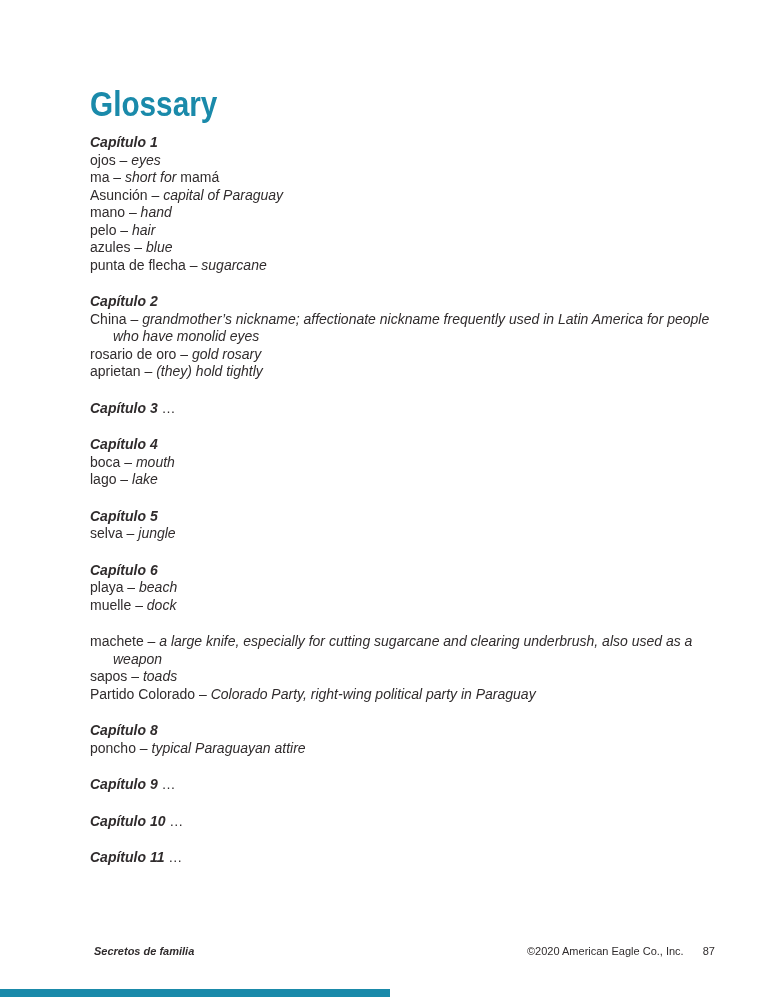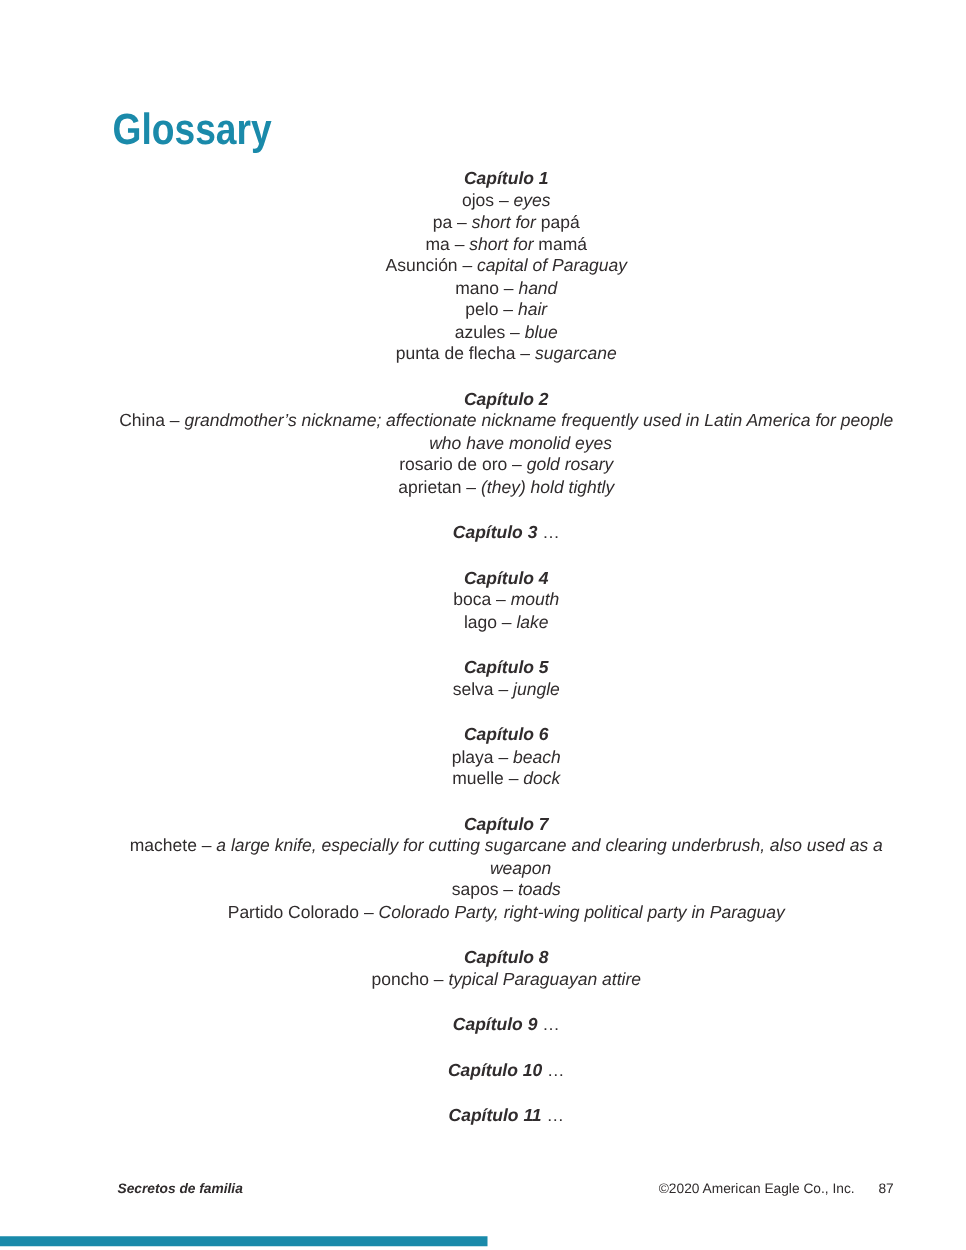--- a/index.html
+++ b/index.html
@@ -12,21 +12,21 @@
     overflow:hidden;
   }
   .content { position:absolute; left:90px; top:85px; width:630px; }
   .title {
     margin:0 0 11px 0;
     font-size:35px; line-height:38px; font-weight:bold;
     color:var(--accent,#1a8aaa);
     transform:scaleX(0.85); transform-origin:0 0;
     white-space:nowrap;
   }
-  .sections p { margin:0; font-size:14px; line-height:17.5px;text-align:center; }
+  .sections p { margin:0; font-size:14px; line-height:17.5px; }
   .section { margin-bottom:19px; }
   .heading { font-weight:bold; font-style:italic; }
   .heading .dots { font-weight:normal; font-style:normal; }
   .entry { padding-left:23px; text-indent:-23px; }
   .term, .sep { font-style:normal; }
   .seg-i { font-style:italic; }
   .seg-r { font-style:normal; }
   .footer {
     position:absolute; left:94px; right:58px; top:943px;
     font-size:11px; line-height:16px;
@@ -43,21 +43,20 @@
 </head>
 <body>
 
 <div class="page">
   <div class="content">
     <h1 class="title">Glossary</h1>
     <div class="sections">
         <div class="section">
           <p class="heading"><span>Capítulo 1</span></p>
           <p class="entry"><span class="term">ojos</span><span class="sep"> – </span><span class="seg-i">eyes</span></p>
-          <p class="entry"><span class="term">pa</span><span class="sep"> – </span><span class="seg-i">short for </span><span class="seg-r">papá</span></p>
           <p class="entry"><span class="term">ma</span><span class="sep"> – </span><span class="seg-i">short for </span><span class="seg-r">mamá</span></p>
           <p class="entry"><span class="term">Asunción</span><span class="sep"> – </span><span class="seg-i">capital of Paraguay</span></p>
           <p class="entry"><span class="term">mano</span><span class="sep"> – </span><span class="seg-i">hand</span></p>
           <p class="entry"><span class="term">pelo</span><span class="sep"> – </span><span class="seg-i">hair</span></p>
           <p class="entry"><span class="term">azules</span><span class="sep"> – </span><span class="seg-i">blue</span></p>
           <p class="entry"><span class="term">punta de flecha</span><span class="sep"> – </span><span class="seg-i">sugarcane</span></p>
         </div>
         <div class="section">
           <p class="heading"><span>Capítulo 2</span></p>
           <p class="entry"><span class="term">China</span><span class="sep"> – </span><span class="seg-i">grandmother’s nickname; affectionate nickname frequently used in Latin America for people who have monolid eyes</span></p>
@@ -75,21 +74,20 @@
         <div class="section">
           <p class="heading"><span>Capítulo 5</span></p>
           <p class="entry"><span class="term">selva</span><span class="sep"> – </span><span class="seg-i">jungle</span></p>
         </div>
         <div class="section">
           <p class="heading"><span>Capítulo 6</span></p>
           <p class="entry"><span class="term">playa</span><span class="sep"> – </span><span class="seg-i">beach</span></p>
           <p class="entry"><span class="term">muelle</span><span class="sep"> – </span><span class="seg-i">dock</span></p>
         </div>
         <div class="section">
-          <p class="heading"><span>Capítulo 7</span></p>
           <p class="entry"><span class="term">machete</span><span class="sep"> – </span><span class="seg-i">a large knife, especially for cutting sugarcane and clearing underbrush, also used as a weapon</span></p>
           <p class="entry"><span class="term">sapos</span><span class="sep"> – </span><span class="seg-i">toads</span></p>
           <p class="entry"><span class="term">Partido Colorado</span><span class="sep"> – </span><span class="seg-i">Colorado Party, right-wing political party in Paraguay</span></p>
         </div>
         <div class="section">
           <p class="heading"><span>Capítulo 8</span></p>
           <p class="entry"><span class="term">poncho</span><span class="sep"> – </span><span class="seg-i">typical Paraguayan attire</span></p>
         </div>
         <div class="section">
           <p class="heading"><span>Capítulo 9</span><span class="dots"> …</span></p>

